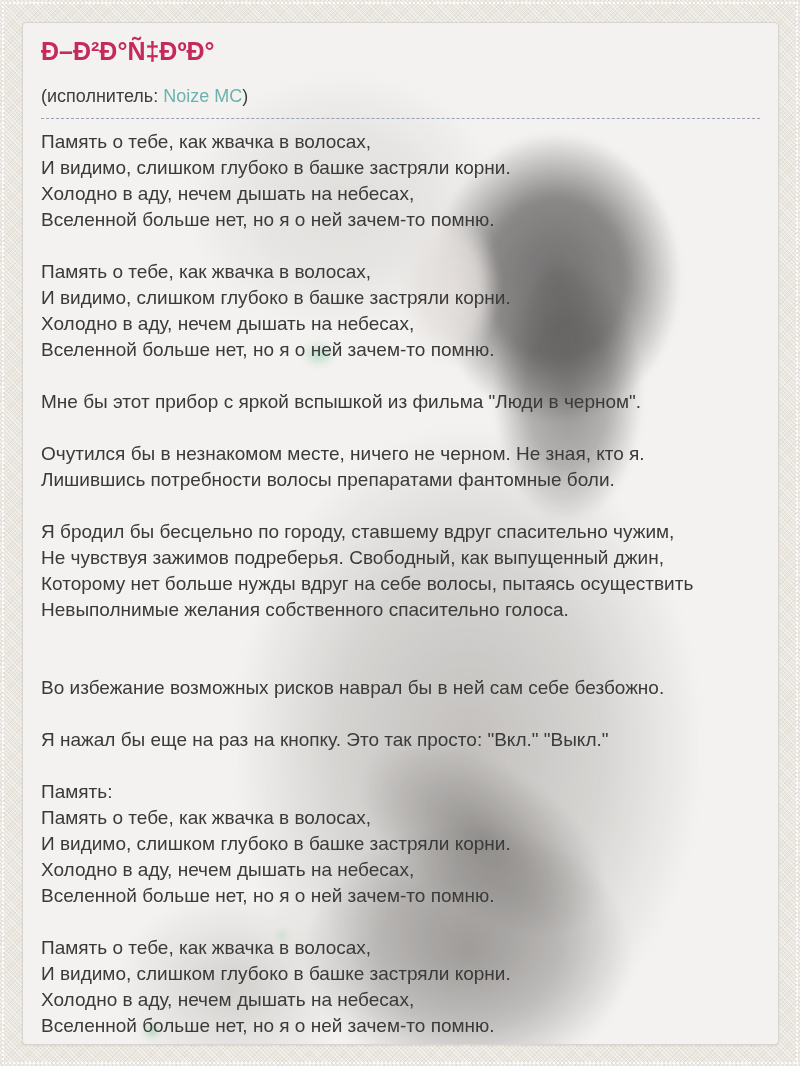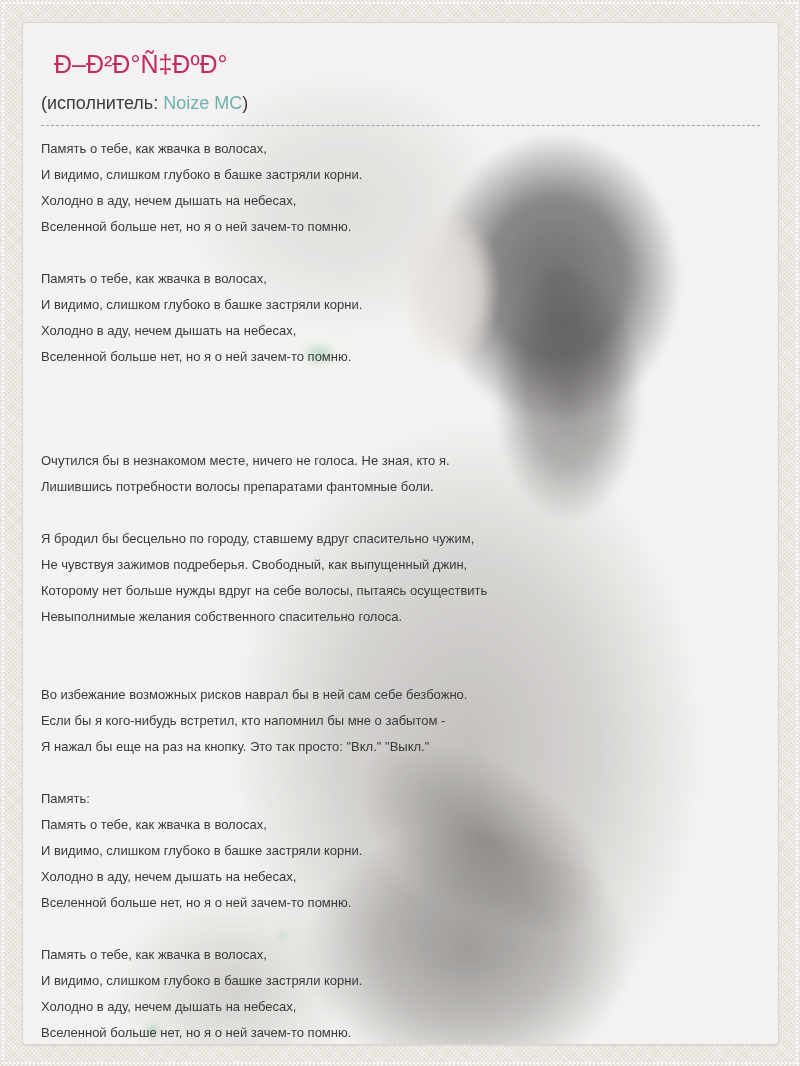--- a/index.html
+++ b/index.html
@@ -66,42 +66,42 @@
   .blob-badge-a     { left: 120px; top: 1000px; width: 18px; height: 16px;
     background: radial-gradient(closest-side, rgba(90,185,120,0.55), rgba(0,0,0,0) 100%); }
   .blob-badge-b     { left: 252px; top: 906px; width: 14px; height: 13px;
     background: radial-gradient(closest-side, rgba(120,200,150,0.40), rgba(0,0,0,0) 100%); }
   
   .content {
     position: relative;
     padding: 14px 18px 0 18px;
   }
   h1.title {
-    margin: 13px;
+    margin: 0;
     font-size: 25px;
-    font-weight: normal;
+    font-weight: bold;
     line-height: 29px;
     color: #c42a5b;
   }
   .subtitle {
-    margin-top: 12px;
+    margin-top: 19px;
     font-size: 18px;
     line-height: 23px;
     color: #3d3d3d;
     padding-bottom: 10px;
     border-bottom: 1px dashed #98a1b3;
   }
   .artist-link {
     color: #6cb2ae;
     text-decoration: none;
     cursor: pointer;
   }
   .lyrics {
     margin-top: 10px;
-    font-size: 13px;
+    font-size: 19px;
     line-height: 26px;
     color: #3a3a3a;
   }
   .verse { margin: 0 0 26px 0; }
   .verse:last-child { margin-bottom: 0; }
 </style>
 </head>
 <body>
 
 <div class="stitch-frame"></div>
@@ -124,20 +124,20 @@
   <div class="content">
     <h1 class="title">Ð–Ð²Ð°Ñ‡ÐºÐ°</h1>
 
     <div class="subtitle">
       <span>(исполнитель: </span><a class="artist-link" href="#">Noize MC</a><span>)</span>
     </div>
 
     <div class="lyrics">
         <p class="verse"><span>Память о тебе, как жвачка в волосах,</span><br><span>И видимо, слишком глубоко в башке застряли корни.</span><br><span>Холодно в аду, нечем дышать на небесах,</span><br><span>Вселенной больше нет, но я о ней зачем-то помню.</span></p>
         <p class="verse"><span>Память о тебе, как жвачка в волосах,</span><br><span>И видимо, слишком глубоко в башке застряли корни.</span><br><span>Холодно в аду, нечем дышать на небесах,</span><br><span>Вселенной больше нет, но я о ней зачем-то помню.</span></p>
-        <p class="verse"><br><br><span>Очутился бы в незнакомом месте, ничего не голоса. Не зная, кто я.</span><br><span>Лишившись потребности волосы препаратами фантомные боли.</span></p>
+        <p class="verse"><span>Мне бы этот прибор с яркой вспышкой из фильма "Люди в черном".</span><br><br><span>Очутился бы в незнакомом месте, ничего не черном. Не зная, кто я.</span><br><span>Лишившись потребности волосы препаратами фантомные боли.</span></p>
         <p class="verse"><span>Я бродил бы бесцельно по городу, ставшему вдруг спасительно чужим,</span><br><span>Не чувствуя зажимов подреберья. Свободный, как выпущенный джин,</span><br><span>Которому нет больше нужды вдруг на себе волосы, пытаясь осуществить</span><br><span>Невыполнимые желания собственного спасительно голоса.</span></p>
-        <p class="verse"><br><span>Во избежание возможных рисков наврал бы в ней сам себе безбожно.</span><br><span>Если бы я кого-нибудь встретил, кто напомнил бы мне о забытом -</span><br><span>Я нажал бы еще на раз на кнопку. Это так просто: "Вкл." "Выкл."</span></p>
+        <p class="verse"><br><span>Во избежание возможных рисков наврал бы в ней сам себе безбожно.</span><br><br><span>Я нажал бы еще на раз на кнопку. Это так просто: "Вкл." "Выкл."</span></p>
         <p class="verse"><span>Память:</span><br><span>Память о тебе, как жвачка в волосах,</span><br><span>И видимо, слишком глубоко в башке застряли корни.</span><br><span>Холодно в аду, нечем дышать на небесах,</span><br><span>Вселенной больше нет, но я о ней зачем-то помню.</span></p>
         <p class="verse"><span>Память о тебе, как жвачка в волосах,</span><br><span>И видимо, слишком глубоко в башке застряли корни.</span><br><span>Холодно в аду, нечем дышать на небесах,</span><br><span>Вселенной больше нет, но я о ней зачем-то помню.</span></p>
       </div>
   </div>
 </div>
 
 </body></html>

